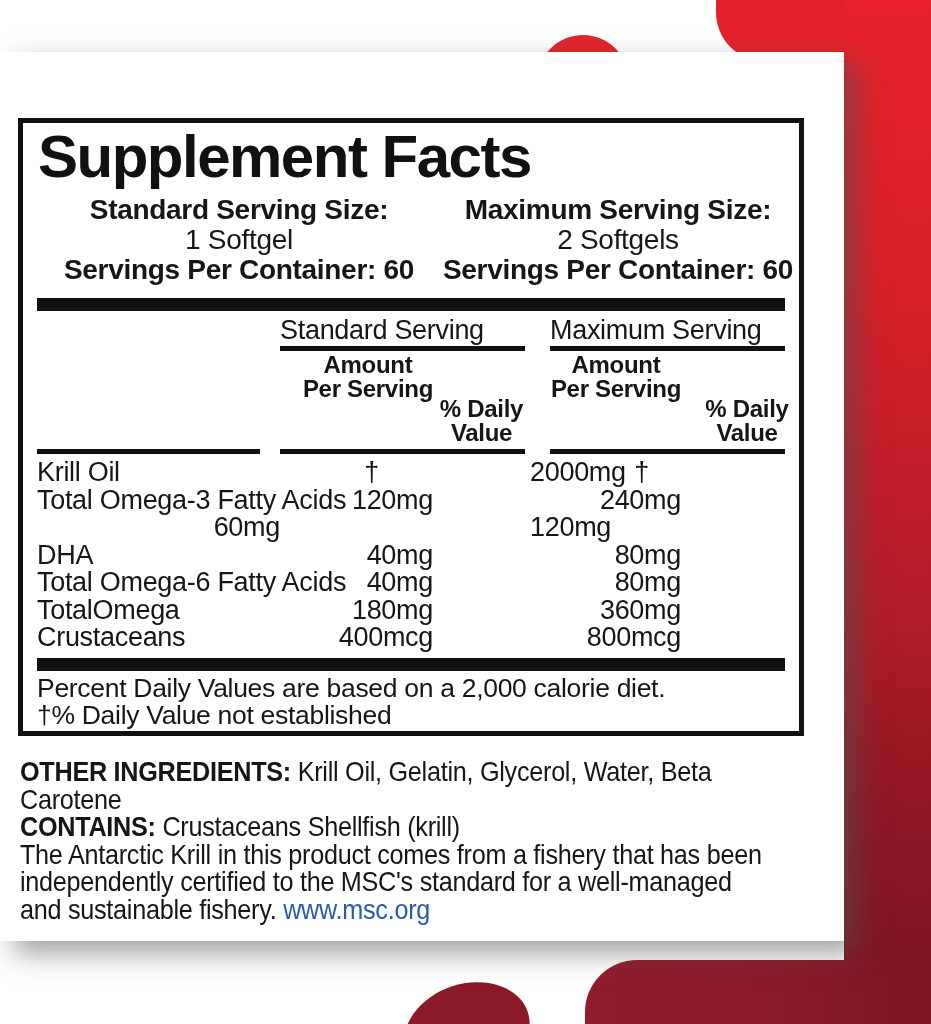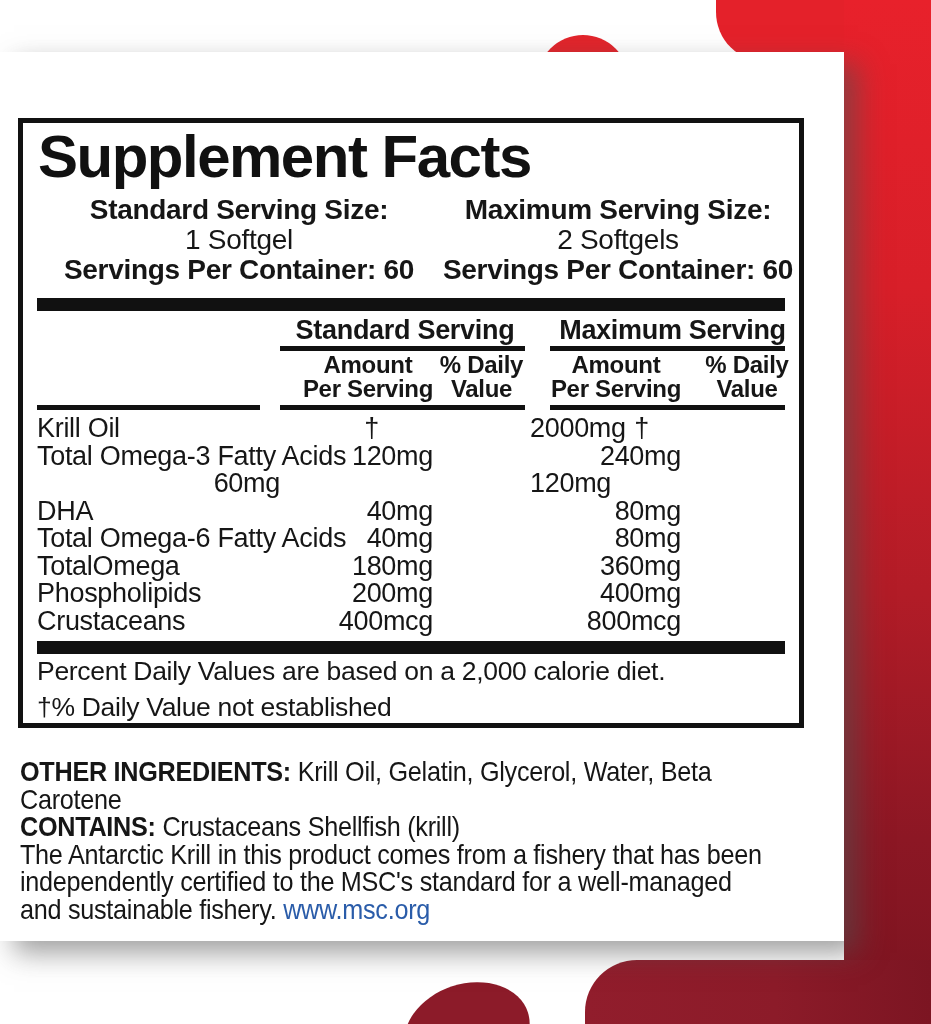--- a/index.html
+++ b/index.html
@@ -30,43 +30,43 @@
   .title { font-size:60px; font-weight:bold; line-height:64px; letter-spacing:-1.5px;
            color:#111; margin:2px 0 0 1px; }
   .serving { display:grid; grid-template-columns:404px 354px; margin-top:6px;
              font-size:28px; line-height:30px;text-align:center; }
   .s-bold { font-weight:bold; }
   .bar { height:13px; background:#111; }
   .bar-top { margin-top:13px; }
   .bar-bottom { margin-top:6px; }
 
   .grp-row { display:grid; grid-template-columns:243px 250px 20px 245px; margin-top:3px; }
-  .grp-label { font-size:27px; font-weight:bold; line-height:29px; padding-top:2px; text-align:center; }
+  .grp-label { font-size:27px; font-weight:normal; line-height:29px; padding-top:2px; }
   .grp-rule { height:5px; background:#111; margin-top:1px; }
   .mr5 { margin-right:5px; } .mr10 { margin-right:10px; } .mr20 { margin-right:20px; }
 
   .sub-row { display:grid; grid-template-columns:243px 153px 97px 20px 131px 114px;
              margin-top:2px; font-size:24px; font-weight:bold; line-height:24px; }
   .sub-amt { text-align:right; }
   .sub-center { display:inline-block; text-align:center; }
   .sub-center div { text-align:center; }
-  .sub-dv { text-align:center; }
+  .sub-dv { text-align:center;margin-top:44px; }
   .sub-dv-max { padding-left:18px; }
 
   .rules-row { display:grid; grid-template-columns:243px 250px 20px 245px; margin-top:4px; }
   .rule { height:5px; background:#111; }
 
   .trows { margin-top:5px; font-size:27px; line-height:27.5px; }
   .trow { display:grid; grid-template-columns:243px 153px 97px 20px 131px 114px; }
   .c-name { white-space:nowrap; }
   .c-amt { text-align:right; }
   .c-dv { text-align:center; padding-left:30px; }
   .c-dv-max { padding-left:52px; }
 
-  .fn { font-size:26.5px; line-height:27px;margin-top:9px; }
+  .fn { font-size:26.5px; line-height:27px; }
   .fn-first { margin-top:4px; }
 
   
   .bottom { position:absolute; left:20px; top:672px; width:812px; font-size:28px;
             line-height:27.5px; color:#161616;margin-top:34px; }
   .bline { white-space:nowrap; transform:scaleX(0.90); transform-origin:0 50%; letter-spacing:-0.3px; }
   .b { font-weight:bold; }
   .link { color:#2a5ca9; text-decoration:none; }
 </style>
 </head>
@@ -192,28 +192,20 @@
         </div>
         <div class="trow">
           <div class="c-name">TotalOmega</div>
           <div class="c-amt">180mg</div>
           <div class="c-dv"></div>
           <div></div>
           <div class="c-amt">360mg</div>
           <div class="c-dv c-dv-max"></div>
         </div>
         <div class="trow">
-          <div class="c-name">Phospholipids</div>
-          <div class="c-amt">200mg</div>
-          <div class="c-dv"></div>
-          <div></div>
-          <div class="c-amt">400mg</div>
-          <div class="c-dv c-dv-max"></div>
-        </div>
-        <div class="trow">
           <div class="c-name">Crustaceans</div>
           <div class="c-amt">400mcg</div>
           <div class="c-dv"></div>
           <div></div>
           <div class="c-amt">800mcg</div>
           <div class="c-dv c-dv-max"></div>
         </div>
       </div>
 
       <div class="bar bar-bottom"></div>

